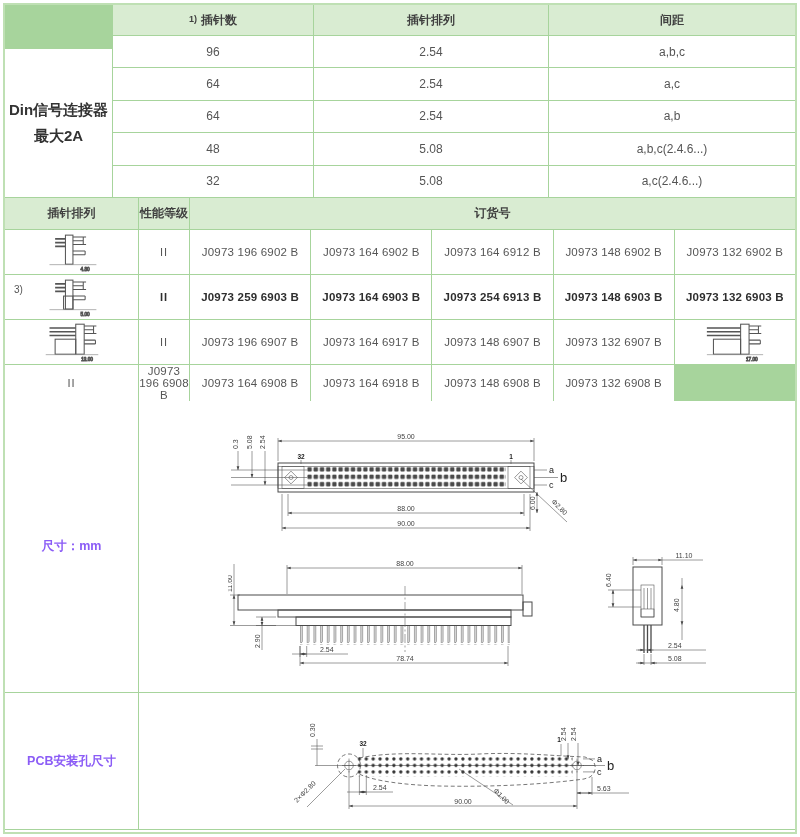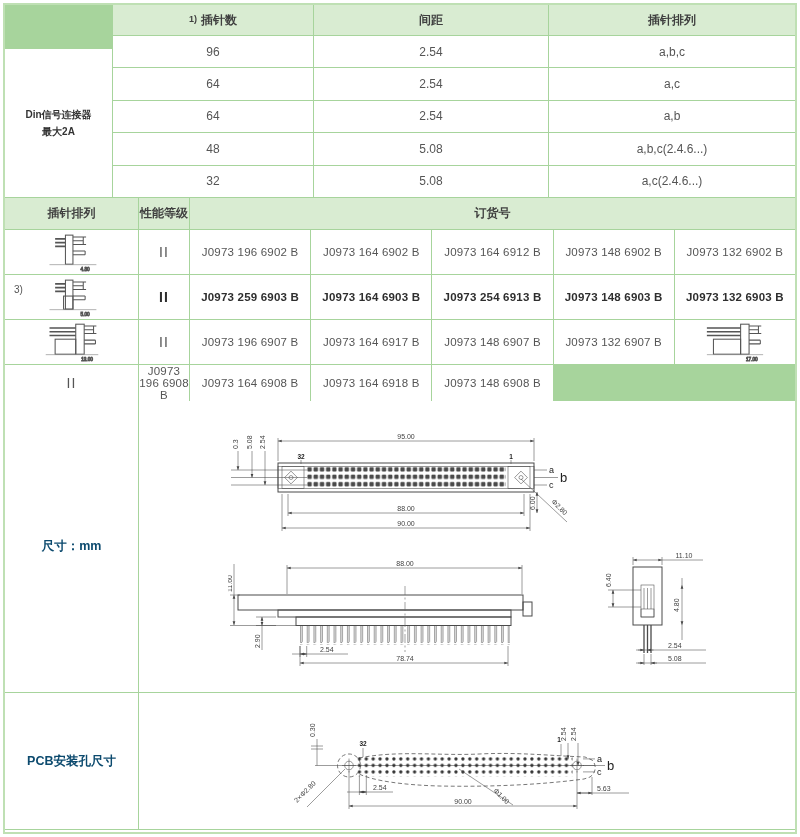--- a/index.html
+++ b/index.html
@@ -12,32 +12,32 @@
   html,body{margin:0;padding:0;}
   body{width:800px;height:837px;background:#fff;font-family:"Liberation Sans",sans-serif;color:var(--tx);}
   .page{position:relative;width:800px;height:837px;background:#fff;overflow:hidden;}
   .frame{position:absolute;left:3px;top:3px;width:794px;height:831px;border:2px solid #bfe0b4;pointer-events:none;}
   .sec{position:absolute;left:5px;width:790px;display:grid;gap:1px;background:var(--ln);border-bottom:1px solid var(--ln);}
   .cell{background:#fff;display:flex;align-items:center;justify-content:center;text-align:center;font-size:12px;color:#555;position:relative;}
   .head{background:var(--fill);font-weight:bold;color:#3f3f3f;font-size:12px;}
   .sup{font-size:9px;margin-right:4px;position:relative;top:-1px;font-weight:bold;}
   
   .sec1{top:5px;height:193px;grid-template-columns:107px 200px 234px 1fr;grid-template-rows:30px repeat(5,1fr);}
-  .product{grid-row:1/7;grid-column:1;flex-direction:column;font-weight:bold;color:#333;font-size:10px;line-height:1.7;margin-top:44px;}
+  .product{grid-row:1/7;grid-column:1;flex-direction:column;font-weight:bold;color:#333;font-size:15px;line-height:1.7;margin-top:44px;}
   
   .sec2{top:198px;height:203px;grid-template-columns:133px 50px repeat(5,1fr);grid-template-rows:31px repeat(4,1fr);}
   .orderhead{grid-column:3/8;text-align:right;}
   .ordno{font-size:11.5px;letter-spacing:0.2px;}
   .strong{font-weight:bold;color:#2e2e2e;}
-  .grade{font-size:14px;letter-spacing:1px;}
+  .grade{font-size:11px;letter-spacing:1px;}
   .note3{position:absolute;left:9px;top:9px;font-size:10px;color:#555;}
   
   .sec3{top:401px;height:292px;grid-template-columns:133px 1fr;}
   .sec4{top:693px;height:137px;grid-template-columns:133px 1fr;}
-  .seclabel{font-weight:bold;color:#0c4a6e;font-size:12.5px;}
+  .seclabel{font-weight:bold;color:#8b5cf6;font-size:12.5px;}
   .canvas{background:#fff;position:relative;}
   .canvas svg{position:absolute;}
   
   svg text{font-family:"Liberation Sans",sans-serif;}
   .dim{font-size:7px;fill:#3f3f3f;}
   .mid{text-anchor:middle;}
   .pnum{font-size:6.5px;font-weight:bold;fill:#222;text-anchor:middle;}
   .rlab{font-size:9px;fill:#222;}
   .rlabB{font-size:13px;fill:#222;}
   .ln{stroke:var(--draw);stroke-width:1;fill:none;}
@@ -73,22 +73,22 @@
 
   <div class="sec sec1">
     <div class="cell product">
       <div>Din信号连接器</div>
       <div>最大2A</div>
     </div>
     <div class="cell head">
       <span class="sup">1)</span>
       <span>插针数</span>
     </div>
+    <div class="cell head">插针排列</div>
     <div class="cell head">间距</div>
-    <div class="cell head">插针排列</div>
 
     <div class="cell">96</div>
     <div class="cell">2.54</div>
     <div class="cell">a,b,c</div>
 
     <div class="cell">64</div>
     <div class="cell">2.54</div>
     <div class="cell">a,c</div>
 
     <div class="cell">64</div>
@@ -179,20 +179,21 @@
         </g>
         <path d="M2,36.5 H62" stroke="#888" stroke-width="0.7"></path>
         <text class="icdim" x="50" y="43">17.00</text>
       </svg>
     </div>
     <div class="cell grade">II</div>
     <div class="cell ordno">J0973 196 6908 B</div>
     <div class="cell ordno">J0973 164 6908 B</div>
     <div class="cell ordno">J0973 164 6918 B</div>
     <div class="cell ordno">J0973 148 6908 B</div>
+    <div class="cell ordno">J0973 132 6908 B</div>
   </div>
 
   <div class="sec sec3">
     <div class="cell seclabel">尺寸：mm</div>
     <div class="cell canvas">
 
       <svg style="left:76px;top:19px" width="380" height="116" viewBox="0 0 380 116">
 
         <rect class="ln" x="63" y="43" width="256" height="29"></rect>
         <rect class="th" x="67" y="46.5" width="248" height="22"></rect>

